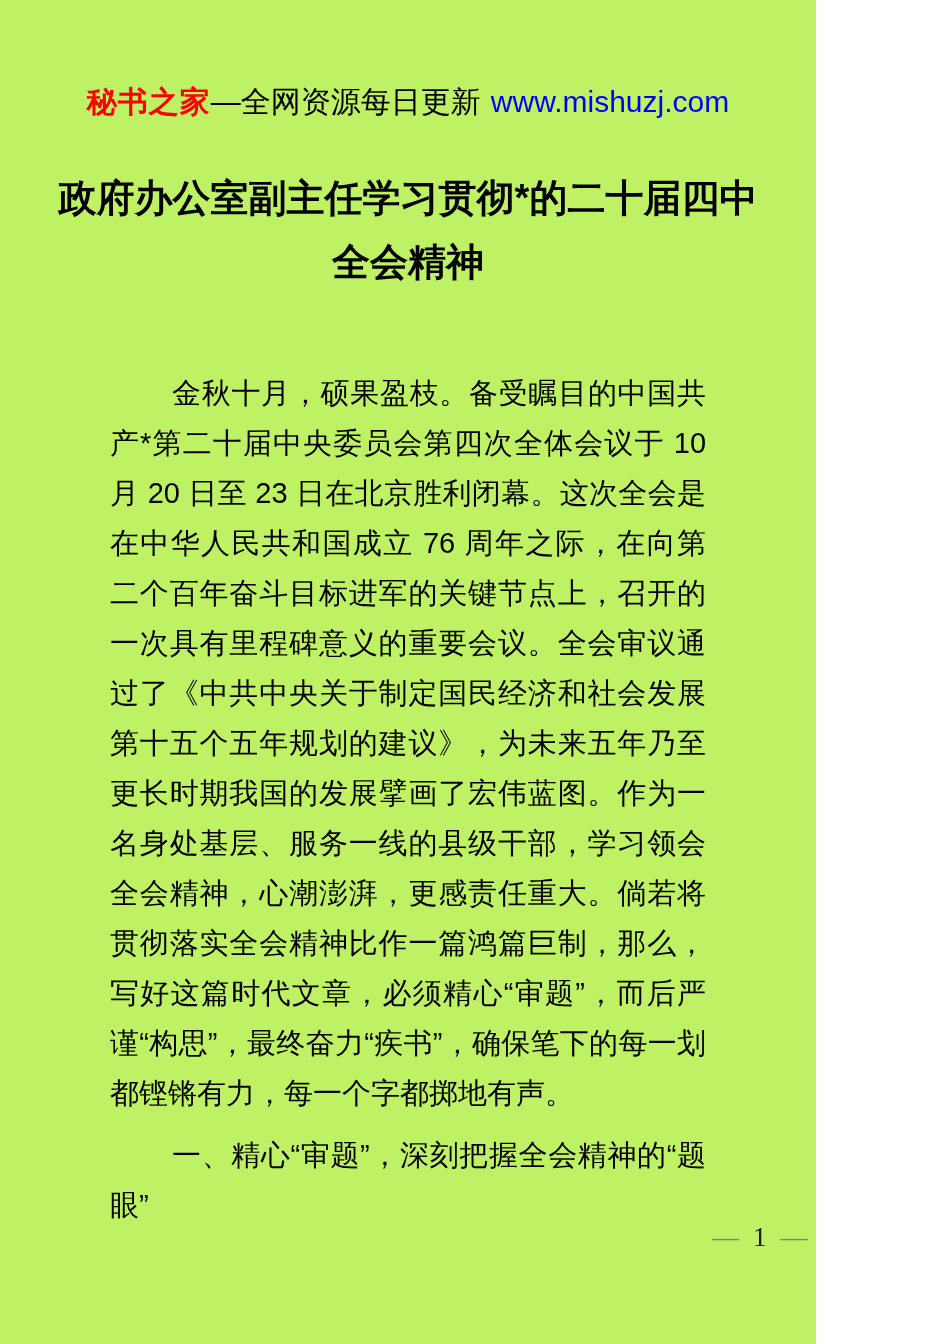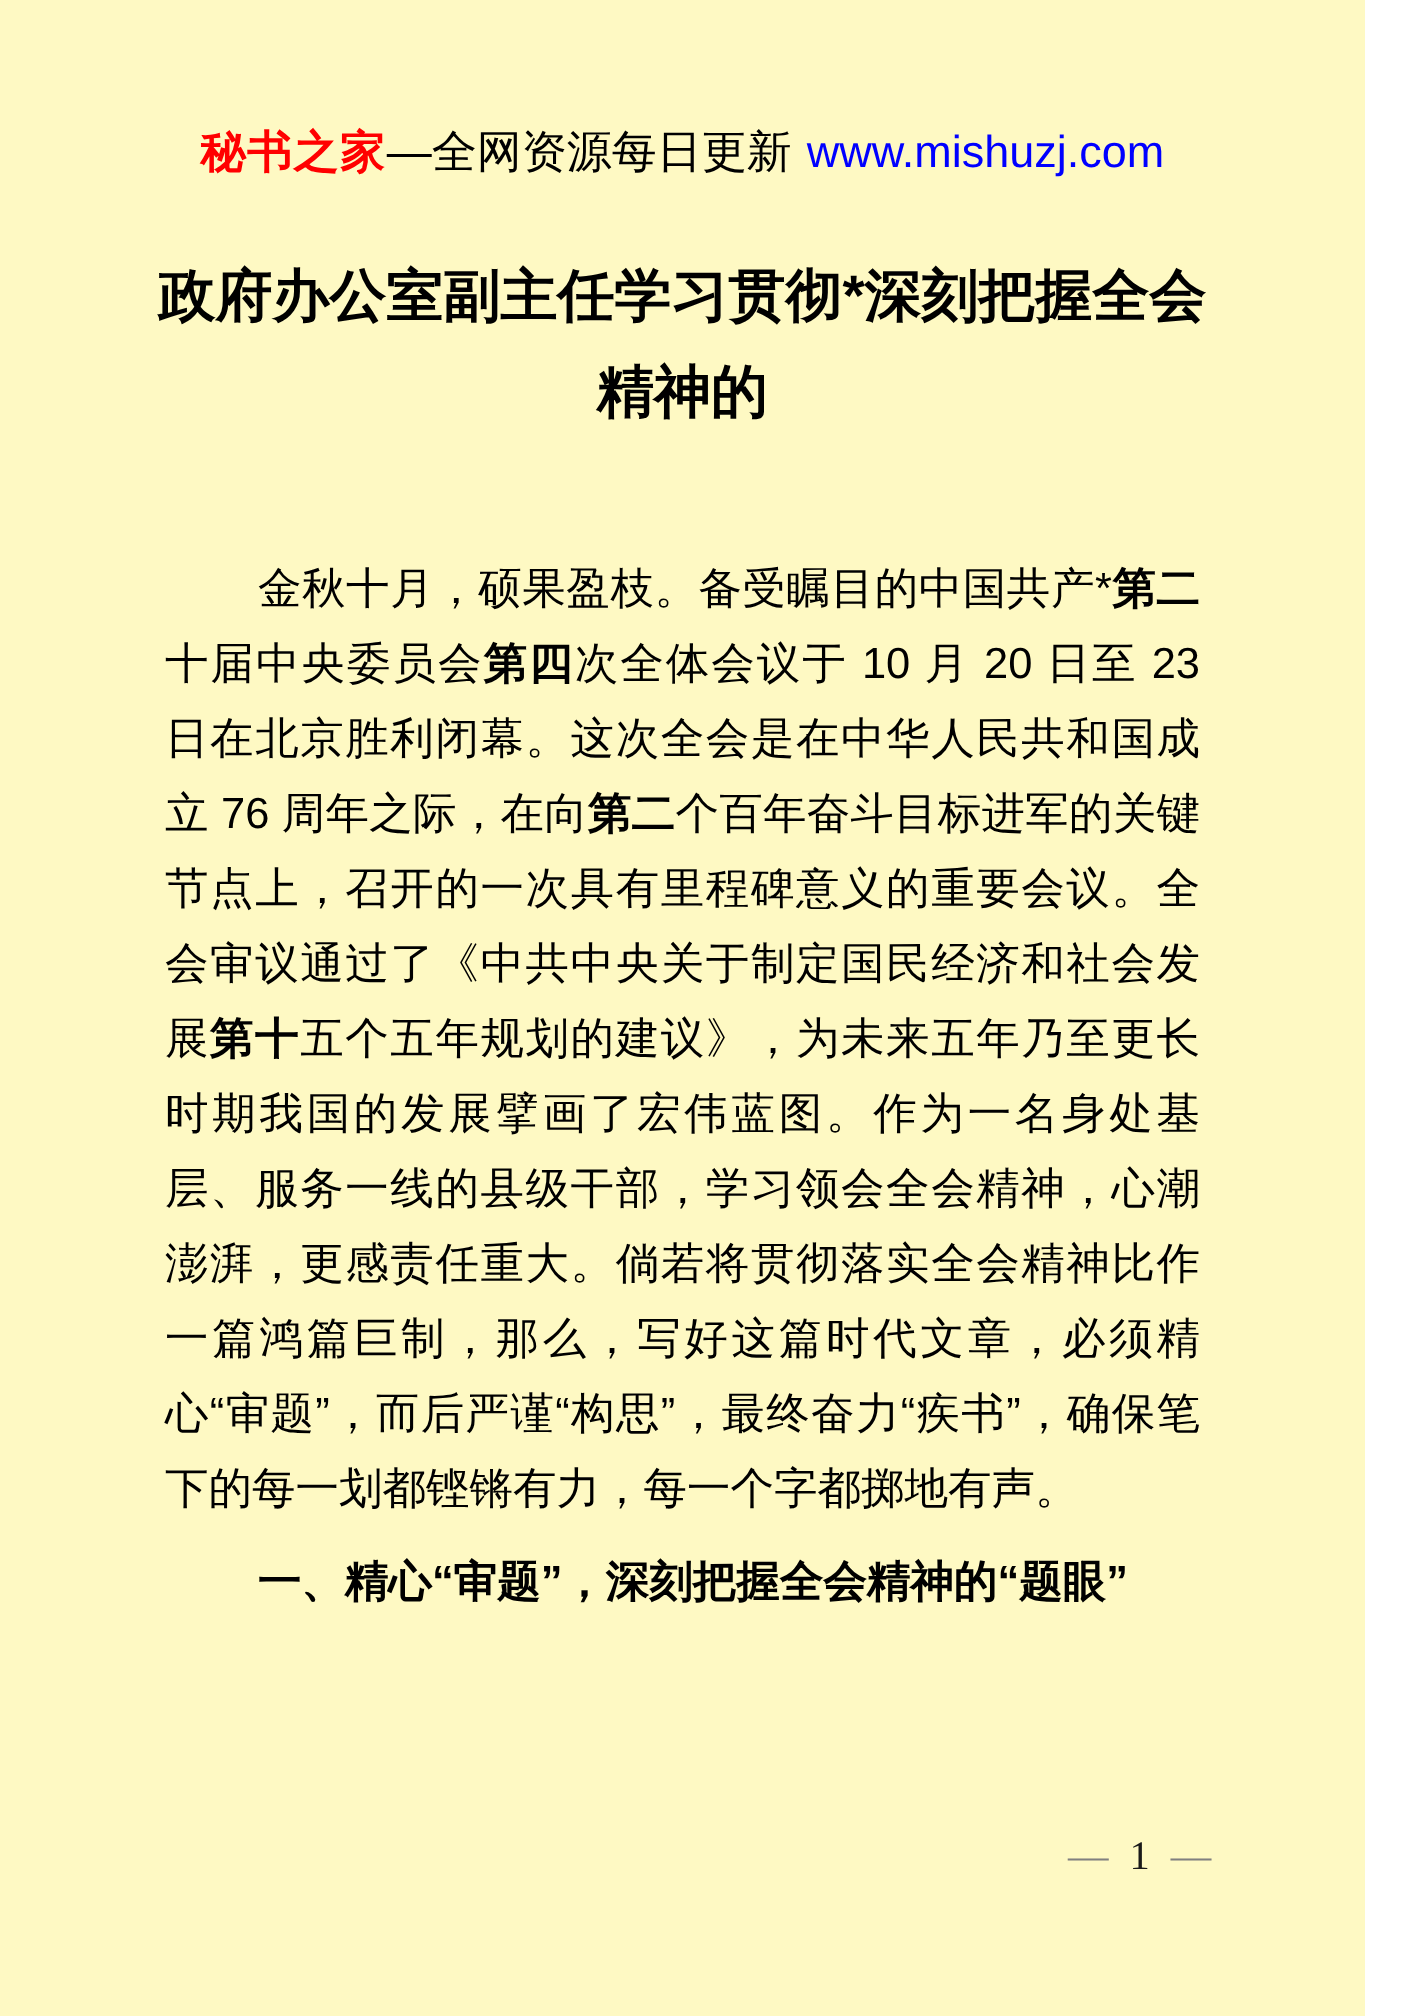--- a/index.html
+++ b/index.html
@@ -2,23 +2,23 @@
 <html><head>
 <meta charset="utf-8">
 <style>
   html, body {
     margin: 0;
     padding: 0;
     background: #ffffff;
   }
   .page {
     position: relative;
-    width: 910px;
+    width: 816px;
     height: 1344px;
-    background: #fef9c3;
+    background: #bef264;
     overflow: hidden;
     font-family: "Liberation Sans", sans-serif;
     color: #000000;
     box-sizing: border-box;
   }
   .header {
     padding-top: 84px;
     text-align: center;
     font-size: 30px;
     line-height: 36px;
@@ -52,21 +52,21 @@
   }
   .content p {
     margin: 0;
     text-indent: 62px;
   }
   .content p.heading {
     font-weight: 700;
     margin: 12px 0;
   }
   .content b {
-    font-weight: 700;
+    font-weight: 400;
     margin-top: 40px;
   }
   .footer {
     position: absolute;
     top: 1220px;
     left: 712px;
     font-size: 27px;
     line-height: 34px;
     font-family: "Liberation Serif", serif;
     white-space: nowrap;
@@ -81,21 +81,21 @@
 </style>
 </head>
 <body>
 
 <div class="page">
 
   <div class="header">
     <span class="brand" style="color: rgb(255, 0, 0);">秘书之家</span><span class="tagline">—全网资源每日更新</span><span class="url" style="color: rgb(0, 0, 255);">www.mishuzj.com</span>
   </div>
 
-  <h1 class="doc-title">政府办公室副主任学习贯彻*深刻把握全会精神的</h1>
+  <h1 class="doc-title">政府办公室副主任学习贯彻*的二十届四中全会精神</h1>
 
   <div class="content">
       <p class="body-para"><span>金秋十月，硕果盈枝。备受瞩目的中国共产*</span><b>第二</b><span>十届中央委员会</span><b>第四</b><span>次全体会议于 10 月 20 日至 23 日在北京胜利闭幕。这次全会是在中华人民共和国成立 76 周年之际，在向</span><b>第二</b><span>个百年奋斗目标进军的关键节点上，召开的一次具有里程碑意义的重要会议。全会审议通过了《中共中央关于制定国民经济和社会发展</span><b>第十</b><span>五个五年规划的建议》，为未来五年乃至更长时期我国的发展擘画了宏伟蓝图。作为一名身处基层、服务一线的县级干部，学习领会全会精神，心潮澎湃，更感责任重大。倘若将贯彻落实全会精神比作一篇鸿篇巨制，那么，写好这篇时代文章，必须精心“审题”，而后严谨“构思”，最终奋力“疾书”，确保笔下的每一划都铿锵有力，每一个字都掷地有声。</span></p>
       <p class="heading"><b>一、精心“审题”，深刻把握全会精神的“题眼”</b></p>
     </div>
 
   <div class="footer">
     <span class="dash">—</span><span class="num">1</span><span class="dash">—</span>
   </div>
 

